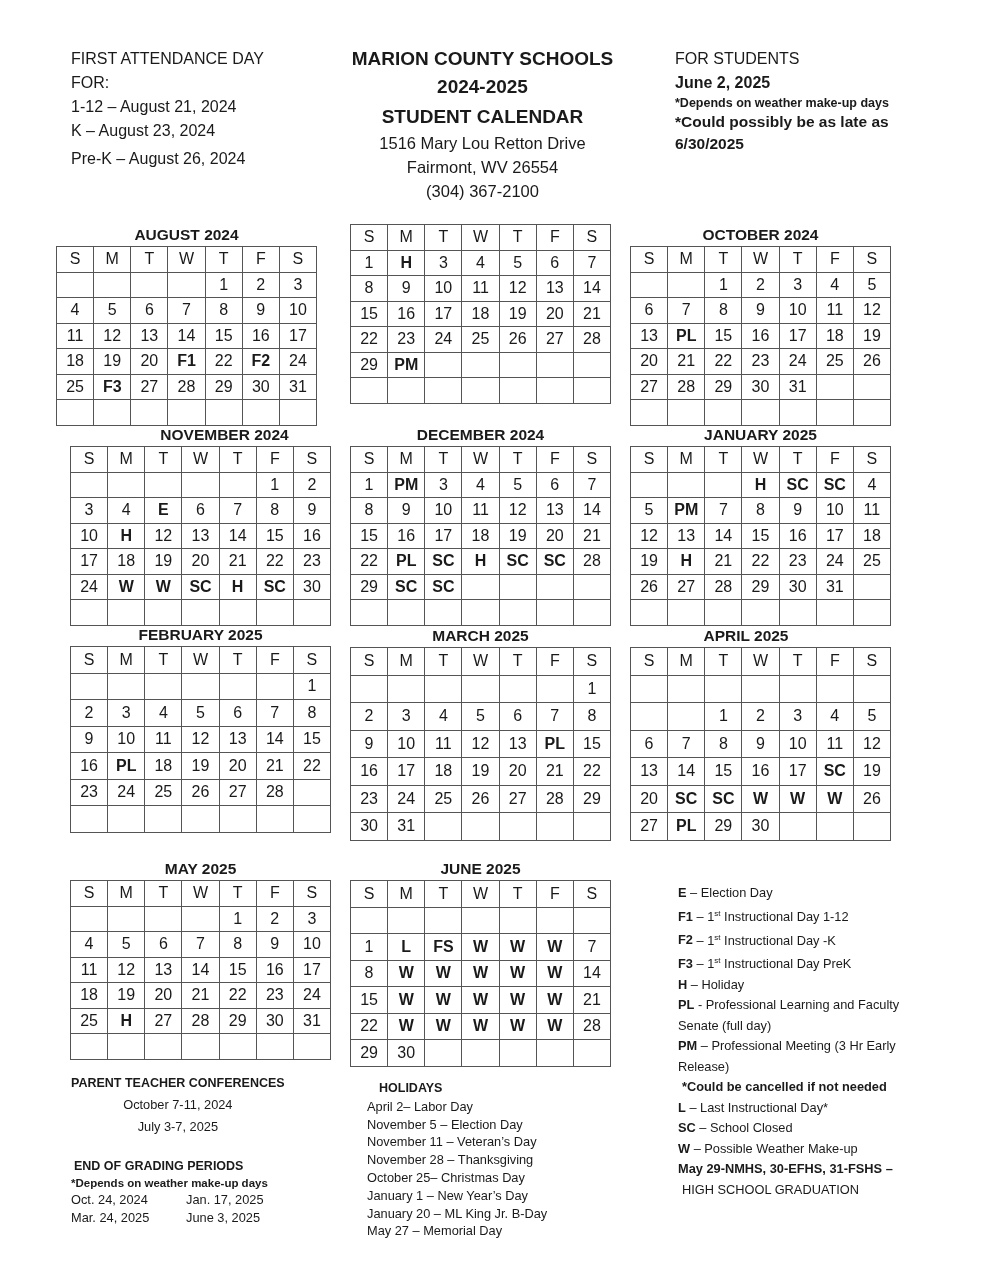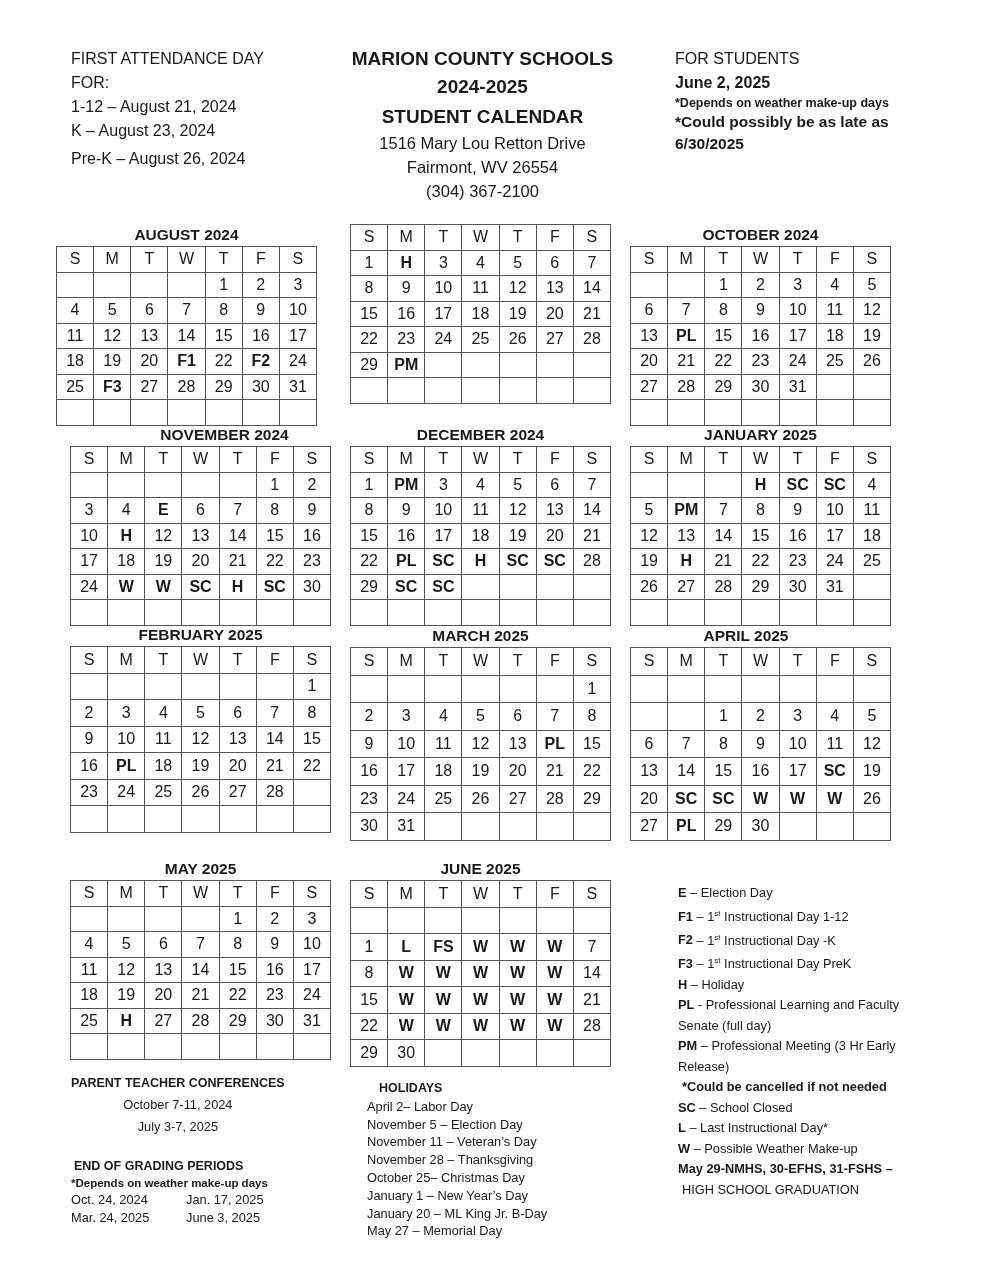--- a/index.html
+++ b/index.html
@@ -841,22 +841,22 @@
       <div><b>E</b><span> – Election Day</span></div>
       <div><b>F1</b><span> – 1<sup>st</sup> Instructional Day 1-12</span></div>
       <div><b>F2</b><span> – 1<sup>st</sup> Instructional Day -K</span></div>
       <div><b>F3</b><span> – 1<sup>st</sup> Instructional Day PreK</span></div>
       <div><b>H</b><span> – Holiday</span></div>
       <div><b>PL</b><span> - Professional Learning and Faculty Senate (full day)</span></div>
       <div><b>PM</b><span> – Professional Meeting (3 Hr Early Release)</span></div>
     </div>
   <div style="font-weight:bold; padding-left:4px;">*Could be cancelled if not needed</div>
   <div id="legend-items2">
+      <div><b>L</b><span> – Last Instructional Day*</span></div>
       <div><b>SC</b><span> – School Closed</span></div>
-      <div><b>L</b><span> – Last Instructional Day*</span></div>
       <div><b>W</b><span> – Possible Weather Make-up</span></div>
     </div>
   <div style="font-weight:bold;">May 29-NMHS, 30-EFHS, 31-FSHS –</div>
   <div style="padding-left:4px;">HIGH SCHOOL GRADUATION</div>
 </div>
 
 <div class="abs ptc">
   <div class="h">PARENT TEACHER CONFERENCES</div>
   <div class="l" style="margin-top:2px;">October 7-11, 2024</div>
   <div class="l">July 3-7, 2025</div>

